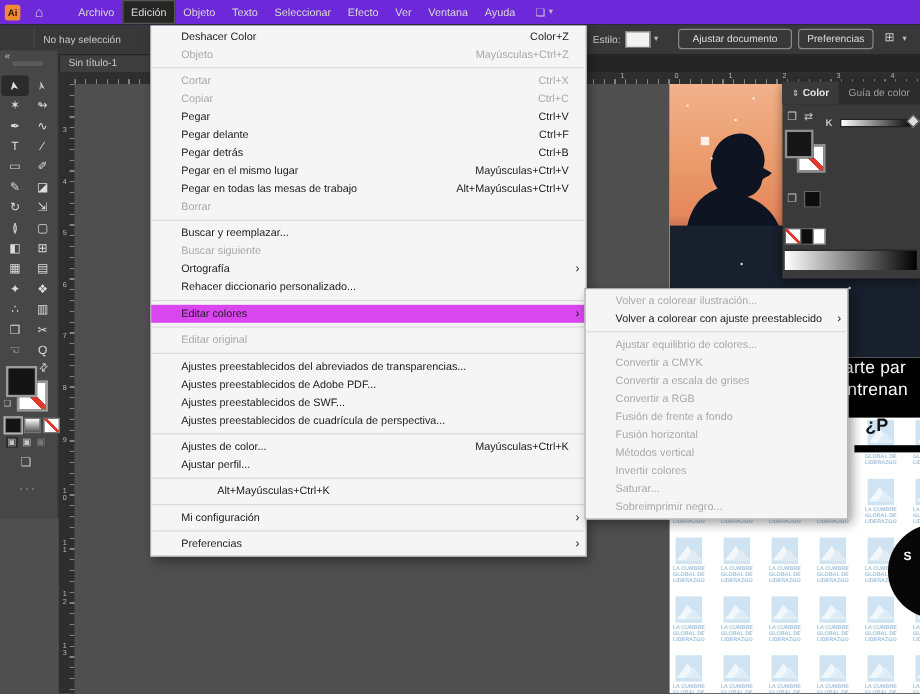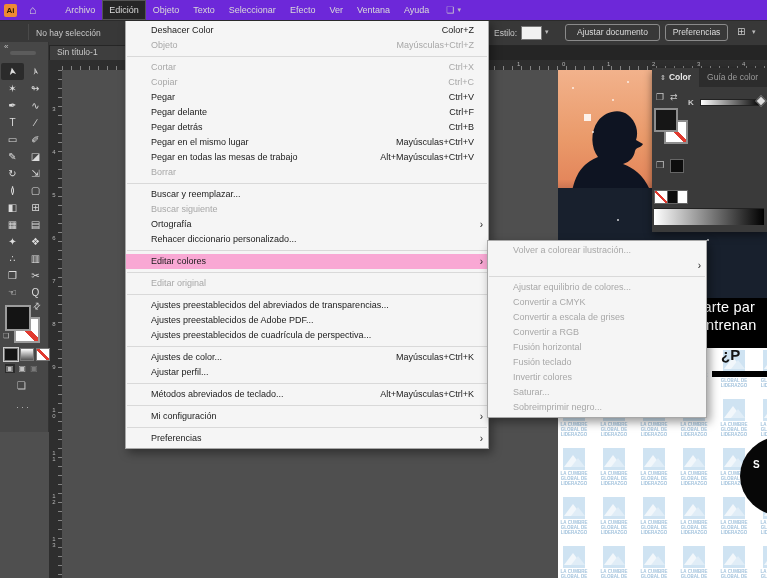--- a/index.html
+++ b/index.html
@@ -112,21 +112,21 @@
            background:linear-gradient(to right,#fff,#000);border-top:1px solid #222;}
   
   .menu{position:absolute;background:#f5f5f5;border:1px solid #a8a8a8;
         box-shadow:3px 4px 9px rgba(0,0,0,.4);padding:2px 0;font-size:9px;color:#1b1b1b;margin-left:30px;}
   #edit-menu{left:95px;top:20px;width:362px;z-index:30;}
   #submenu{left:457px;top:240px;width:218px;z-index:31;}
   .mi{height:15px;line-height:15px;position:relative;padding:0 14px 0 25px;
       display:flex;justify-content:space-between;white-space:nowrap;}
   .mi .sc{margin-left:30px;}
   .mi.dis{color:#a8a8a8;}
-  .mi.hl{background:#f9a8d4;}
+  .mi.hl{background:#d946ef;}
   .mi .arr{position:absolute;right:5px;top:0;font-size:10px;}
   .msep{height:1px;background:#d9d9d9;margin:3px 1px;}
 </style>
 </head>
 <body>
 
 <div id="root">
 
   <div id="artboard">
     <svg id="sunset" width="209" height="228" viewBox="0 0 209 228">
@@ -625,35 +625,38 @@
       <div class="msep"></div>
       <div class="mi">
         <span class="lbl">Ajustes preestablecidos del abreviados de transparencias...</span>
         <span class="sc"></span>
       </div>
       <div class="mi">
         <span class="lbl">Ajustes preestablecidos de Adobe PDF...</span>
         <span class="sc"></span>
       </div>
       <div class="mi">
+        <span class="lbl">Ajustes preestablecidos de SWF...</span>
+        <span class="sc"></span>
+      </div>
+      <div class="mi">
         <span class="lbl">Ajustes preestablecidos de cuadrícula de perspectiva...</span>
         <span class="sc"></span>
       </div>
       <div class="msep"></div>
       <div class="mi">
         <span class="lbl">Ajustes de color...</span>
         <span class="sc">Mayúsculas+Ctrl+K</span>
       </div>
       <div class="mi">
         <span class="lbl">Ajustar perfil...</span>
         <span class="sc"></span>
       </div>
       <div class="msep"></div>
       <div class="mi">
-        <span class="lbl">Métodos abreviados de teclado...</span>
         <span class="sc">Alt+Mayúsculas+Ctrl+K</span>
       </div>
       <div class="msep"></div>
       <div class="mi">
         <span class="lbl">Mi configuración</span>
         <span class="sc"></span>
         <span class="arr">›</span>
       </div>
       <div class="msep"></div>
       <div class="mi">
@@ -662,20 +665,21 @@
         <span class="arr">›</span>
       </div>
     </div>
 
   <div class="menu" id="submenu">
       <div class="mi dis">
         <span class="lbl">Volver a colorear ilustración...</span>
         <span class="sc"></span>
       </div>
       <div class="mi">
+        <span class="lbl">Volver a colorear con ajuste preestablecido</span>
         <span class="sc"></span>
         <span class="arr">›</span>
       </div>
       <div class="msep"></div>
       <div class="mi dis">
         <span class="lbl">Ajustar equilibrio de colores...</span>
         <span class="sc"></span>
       </div>
       <div class="mi dis">
         <span class="lbl">Convertir a CMYK</span>
@@ -683,25 +687,29 @@
       </div>
       <div class="mi dis">
         <span class="lbl">Convertir a escala de grises</span>
         <span class="sc"></span>
       </div>
       <div class="mi dis">
         <span class="lbl">Convertir a RGB</span>
         <span class="sc"></span>
       </div>
       <div class="mi dis">
+        <span class="lbl">Fusión de frente a fondo</span>
+        <span class="sc"></span>
+      </div>
+      <div class="mi dis">
         <span class="lbl">Fusión horizontal</span>
         <span class="sc"></span>
       </div>
       <div class="mi dis">
-        <span class="lbl">Fusión teclado</span>
+        <span class="lbl">Métodos vertical</span>
         <span class="sc"></span>
       </div>
       <div class="mi dis">
         <span class="lbl">Invertir colores</span>
         <span class="sc"></span>
       </div>
       <div class="mi dis">
         <span class="lbl">Saturar...</span>
         <span class="sc"></span>
       </div>

